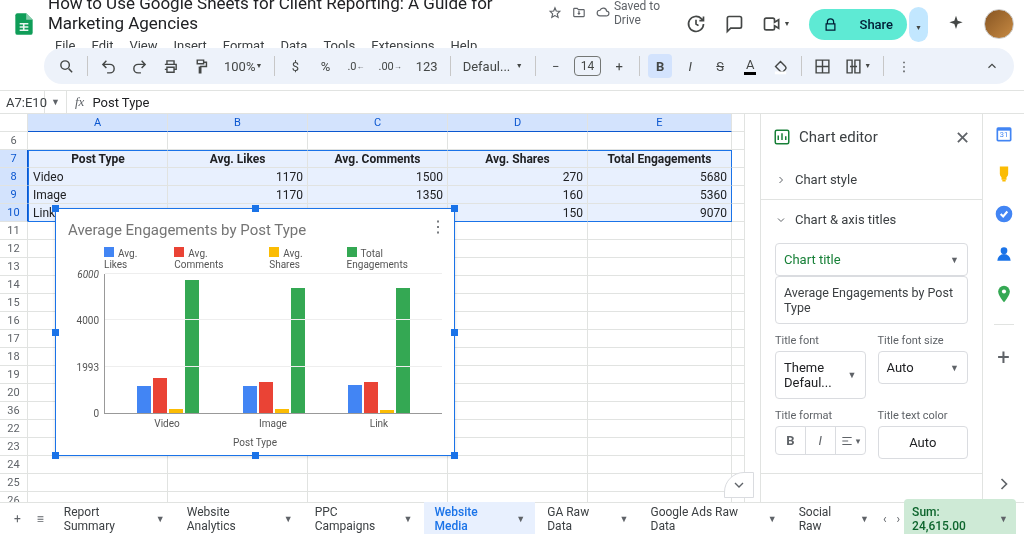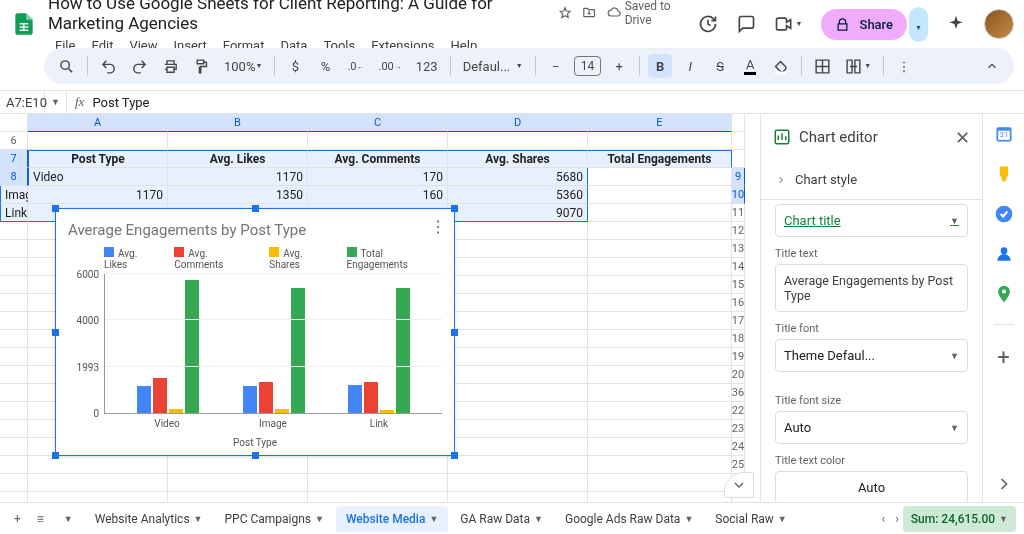--- a/index.html
+++ b/index.html
@@ -6,21 +6,21 @@
 html, body { width: 1024px; height: 534px; font-family: "Google Sans", Roboto, Arial, sans-serif; background: #fff; overflow: hidden; color: #202124; }
 .app { display: flex; flex-direction: column; height: 100%; }
 .titlebar { display: flex; align-items: center; padding: 6px 10px 0 10px; height: 42px; gap: 10px; }
 .logo-box { width: 28px; height: 34px; display: flex; align-items: center; justify-content: center; }
 .title-left { flex: 1; display: flex; flex-direction: column; }
 .doc-row { display: flex; align-items: center; gap: 10px; }
 .doc-title { font-size: 17px; color: #202124; }
 .menu-row { display: flex; gap: 2px; font-size: 13px; color: #3c4043; margin-top: 2px; }
 .menu-row span { padding: 3px 7px; border-radius: 4px; cursor: pointer; }
 .title-icons { display: flex; align-items: center; gap: 18px; color: #444746; }
-.share-btn { background: #f0abfc; display: flex; align-items: center; gap: 10px; padding: 8px 14px; border-radius: 24px; font-size: 13px; font-weight: 500; color:#001d35;}
+.share-btn { background: #5eead4; display: flex; align-items: center; gap: 22px; padding: 8px 14px; border-radius: 24px; font-size: 13px; font-weight: 500; color:#001d35;}
 .share-wrap { display:flex; align-items:center; }
 .share-drop { background: #c2e7ff; border-radius: 24px; padding: 8px 6px; margin-left:2px; color:#001d35; }
 .avatar { width: 30px; height: 30px; border-radius: 50%; background: linear-gradient(135deg,#875522,#c78a43); border:1px solid #ccc; }
 .icon-svg { width: 20px; height: 20px; fill: #444746; }
 .small-icn { width: 17px; height: 17px; fill: #5f6368;}
 .saved { display:flex; gap:4px; align-items:center; font-size:12px; color:#5f6368;}
 
 .toolbar { display: flex; align-items: center; gap: 6px; margin: 6px 10px 6px 44px; background: #edf2fa; border-radius: 24px; padding: 4px 10px; height: 36px; font-size: 13px; color: #444746; }
 .toolbar .sep { width:1px; height: 20px; background:#c7c7c7; margin: 0 2px; }
 .tb-item { display:flex; align-items:center; justify-content:center; min-width:24px; height:24px; padding:0 4px; border-radius: 4px; cursor:pointer; }
@@ -75,23 +75,23 @@
 .close-btn { font-size:18px; color:#5f6368; cursor:pointer;}
 .panel-tabs { display:flex; border-bottom:1px solid #e1e3e1; }
 .panel-tab { flex:1; text-align:center; padding:10px 0; font-size:13px; color:#5f6368; cursor:pointer; font-weight:500;}
 .panel-tab.active { color:#188038; border-bottom:2px solid #188038; }
 .panel-body { flex:1; overflow-y:auto; overflow-x:hidden; }
 .panel-section { border-bottom:1px solid #e1e3e1; }
 .sec-header { display:flex; align-items:center; padding:12px 14px; cursor:pointer; gap:8px; font-size:13px; color:#3c4043;}
 .sec-body { padding: 4px 14px 14px 14px; }
 .field-lbl { font-size:11px; color:#5f6368; margin: 10px 0 4px 0;}
 .select-box { border:1px solid #dadce0; border-radius:4px; padding: 8px 8px; font-size:13px; display:flex; align-items:center; justify-content:space-between; cursor:pointer;}
-.select-box.green { color:#188038;text-decoration:underline; }
+.select-box.green { color:#188038; }
 .input-box { border:1px solid #dadce0; border-radius:4px; padding: 8px 8px; font-size:12.5px; color:#3c4043; }
-.two-col { display:flex; gap:12px;flex-direction:column; }
+.two-col { display:flex; gap:12px; }
 .two-col > div { flex:1; }
 .fmt-btns { display:flex; border:1px solid #dadce0; border-radius:4px; overflow:hidden; }
 .fmt-btn { flex:1; display:flex; align-items:center; justify-content:center; padding:6px 0; border-right:1px solid #dadce0; cursor:pointer; font-size:13px; color:#5f6368;}
 .fmt-btn:last-child{border-right:none;}
 
 .right-rail { width: 42px; border-left:1px solid #e1e3e1; display:flex; flex-direction:column; align-items:center; padding-top:10px; gap:20px;}
 .rail-icon { width:20px; height:20px; cursor:pointer;}
 
 .sheet-tabs { display:flex; align-items:center; border-top:1px solid #e1e3e1; height:32px; font-size:12px; padding: 0 8px; gap:4px;}
 .tab-ctrl { padding: 4px 6px; color:#5f6368; cursor:pointer;}
@@ -289,21 +289,22 @@
           <div class="row-head sel-row">7</div>
           <div class="cell header-cell sel-range sel-border-top sel-border-left">Post Type</div>
           <div class="cell header-cell sel-range sel-border-top">Avg. Likes</div>
           <div class="cell header-cell sel-range sel-border-top">Avg. Comments</div>
           <div class="cell header-cell sel-range sel-border-top">Avg. Shares</div>
           <div class="cell header-cell sel-range sel-border-top sel-border-right">Total Engagements</div>
           <div class="cell"></div>
           <div class="row-head sel-row">8</div>
           <div class="cell sel-range sel-border-left">Video</div>
           <div class="cell data-cell right sel-range">1170</div>
-          <div class="cell data-cell right sel-range">170</div>
+          <div class="cell data-cell right sel-range">1500</div>
+          <div class="cell data-cell right sel-range">270</div>
           <div class="cell data-cell right sel-range sel-border-right">5680</div>
           <div class="cell"></div>
           <div class="row-head sel-row">9</div>
           <div class="cell sel-range sel-border-left">Image</div>
           <div class="cell data-cell right sel-range">1170</div>
           <div class="cell data-cell right sel-range">1350</div>
           <div class="cell data-cell right sel-range">160</div>
           <div class="cell data-cell right sel-range sel-border-right">5360</div>
           <div class="cell"></div>
           <div class="row-head sel-row">10</div>
@@ -442,21 +443,21 @@
             <span><span class="lg-sw" style="background:#4285f4"></span>Avg. Likes</span>
             <span><span class="lg-sw" style="background:#ea4335"></span>Avg. Comments</span>
             <span><span class="lg-sw" style="background:#fbbc04"></span>Avg. Shares</span>
             <span><span class="lg-sw" style="background:#34a853"></span>Total Engagements</span>
           </div>
       <div class="plot" id="plot">
         <div class="y-ticks" id="yticks">
               <div class="y-tick" style="bottom: 0%;">0</div>
               <div class="y-tick" style="bottom: 33.3333%;">1993</div>
               <div class="y-tick" style="bottom: 66.6667%;">4000</div>
-              <div class="y-tick" style="bottom: 100%;">6000</div>
+              <div class="y-tick" style="bottom: 100%; font-style: italic;">6000</div>
             </div>
       <div class="grid-line" style="bottom: 33.3333%;"></div>
             <div class="grid-line" style="bottom: 66.6667%;"></div>
             <div class="grid-line" style="bottom: 100%;"></div>
             <div class="bar-group">
               <div class="bar" style="background: rgb(66, 133, 244); height: 27.3px;"></div>
               <div class="bar" style="background: rgb(234, 67, 53); height: 35px;"></div>
               <div class="bar" style="background: rgb(251, 188, 4); height: 3.96667px;"></div>
               <div class="bar" style="background: rgb(52, 168, 83); height: 132.533px;"></div>
             </div>
@@ -499,63 +500,68 @@
     <div class="panel-body">
       <div class="panel-section">
         <div class="sec-header">
           <svg width="12" height="12" viewBox="0 0 24 24">
                 <path fill="none" stroke="#5f6368" stroke-width="2" d="m9 6 6 6-6 6"></path>
               </svg>
           <span>Chart style</span>
         </div>
       </div>
       <div class="panel-section">
+        <div class="sec-header">
+          <svg width="12" height="12" viewBox="0 0 24 24">
+                <path fill="none" stroke="#5f6368" stroke-width="2" d="m6 9 6 6 6-6"></path>
+              </svg>
+          <span>Chart &amp; axis titles</span>
+        </div>
         <div class="sec-body">
           <div class="select-box green">
                 <span>Chart title</span>
                 <span class="caret">▼</span>
               </div>
-          <div class="field-lbl">Title text</div>
           <div class="input-box">Average Engagements by Post Type</div>
           <div class="two-col">
             <div>
               <div class="field-lbl">Title font</div>
               <div class="select-box">
                     <span>Theme Defaul...</span>
                     <span class="caret">▼</span>
                   </div>
             </div>
             <div>
               <div class="field-lbl">Title font size</div>
               <div class="select-box">
                     <span>Auto</span>
                     <span class="caret">▼</span>
                   </div>
             </div>
           </div>
           <div class="two-col">
-            <div>
-              <div class="field-lbl">Title text color</div>
-              <div class="select-box" style="justify-content:center;gap:6px;">
-                    <span>Auto</span>
-                  </div>
-            </div>
             <div>
               <div class="field-lbl">Title format</div>
               <div class="fmt-btns">
                 <div class="fmt-btn" style="font-weight:bold;">B</div>
                 <div class="fmt-btn" style="font-style:italic;">I</div>
                 <div class="fmt-btn">
                       <svg width="14" height="14" viewBox="0 0 24 24">
                         <path stroke="#5f6368" stroke-width="2" d="M4 6h16M4 12h10M4 18h16"></path>
                       </svg>
                       <span class="caret" style="margin-left:2px;">▾</span>
                     </div>
               </div>
             </div>
+            <div>
+              <div class="field-lbl">Title text color</div>
+              <div class="select-box" style="justify-content:center;gap:6px;">
+                    <span>Auto</span>
+                  </div>
+            </div>
           </div>
         </div>
       </div>
 
     </div>
   </div>
 
   <div class="right-rail">
     <svg class="rail-icon" viewBox="0 0 24 24">
           <rect x="3" y="4" width="18" height="17" rx="2" fill="#4285f4"></rect>
@@ -586,20 +592,21 @@
         </svg>
   </div>
 
 </div>
 
 <div class="sheet-tabs">
   <div class="tab-ctrl">+</div>
   <div class="tab-ctrl">≡</div>
   <div id="sheet-tab-container" style="display:flex;gap:2px;overflow:hidden;">
         <div class="sheet-tab">
+          <span>Report Summary</span>
           <span class="caret">▼</span>
         </div>
         <div class="sheet-tab">
           <span>Website Analytics</span>
           <span class="caret">▼</span>
         </div>
         <div class="sheet-tab">
           <span>PPC Campaigns</span>
           <span class="caret">▼</span>
         </div>

